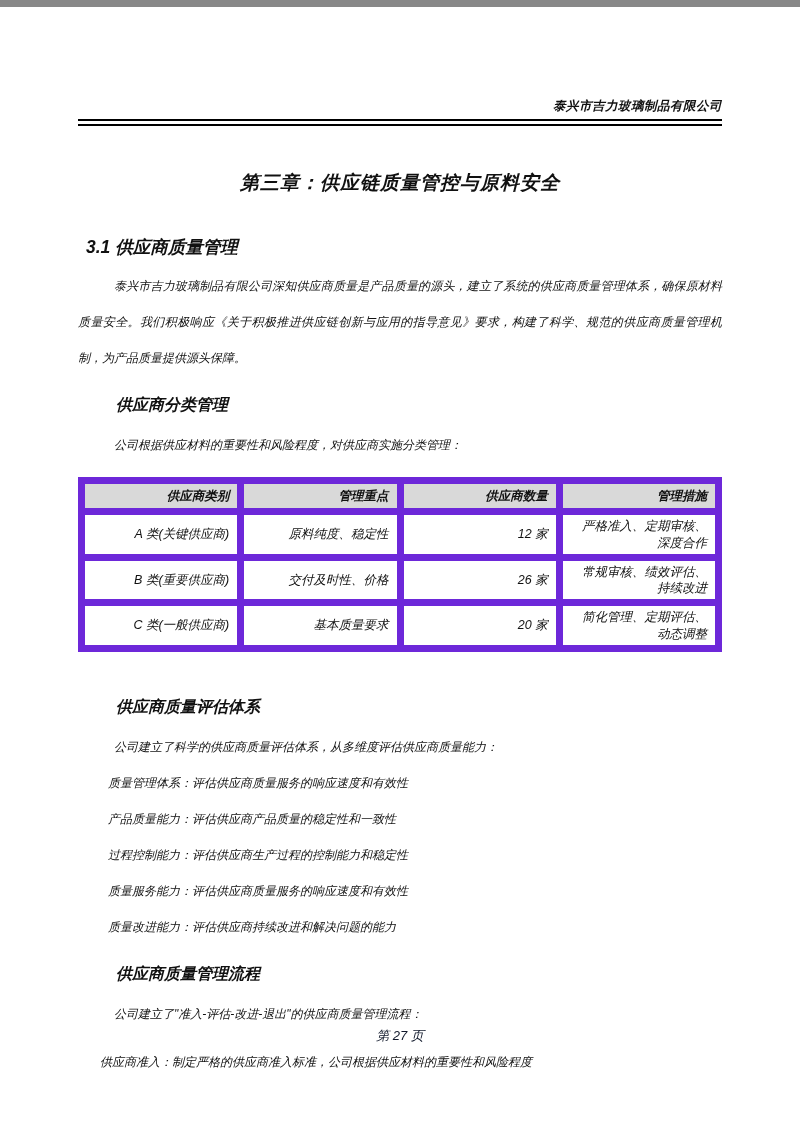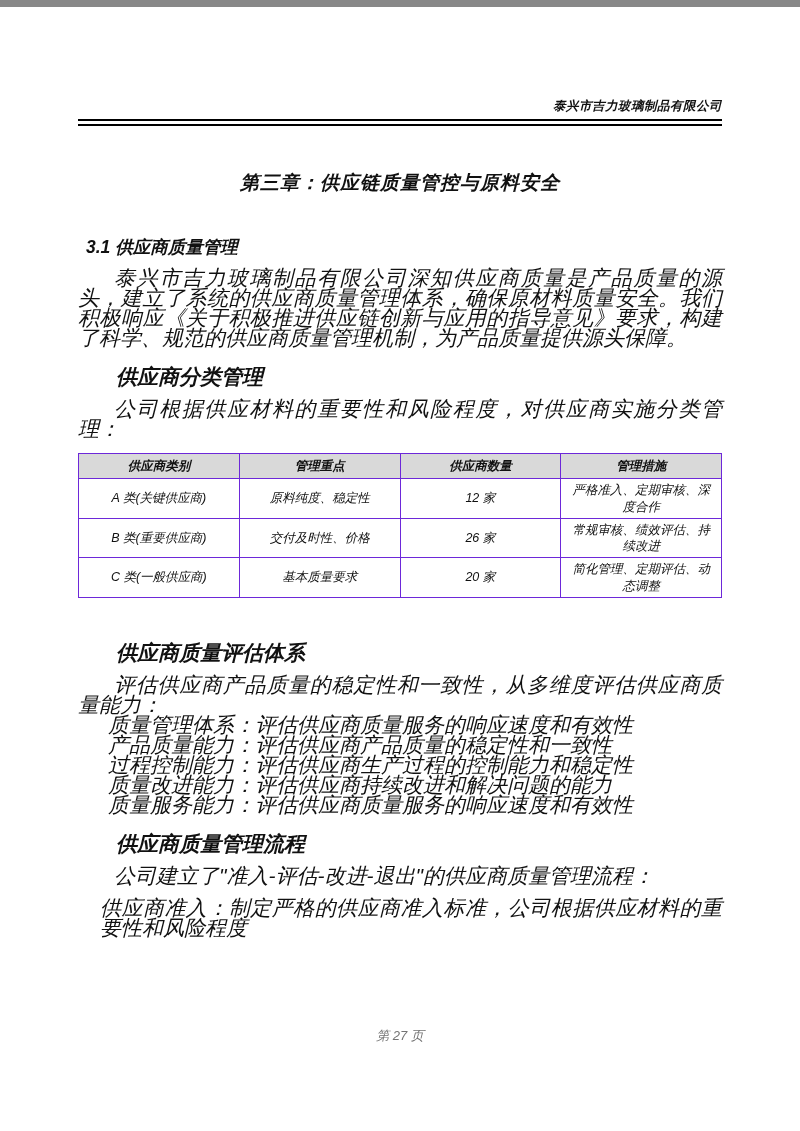--- a/index.html
+++ b/index.html
@@ -37,63 +37,63 @@
     letter-spacing:1px;
   }
   h2.section{
     margin:38px 0 0 8px;
     font-size:17.5px;
     font-weight:bold;
     line-height:22px;
   }
   p.body{
     margin:0;
-    font-size:21px;
-    line-height:20px;
+    font-size:12px;
+    line-height:36px;
     text-align:justify;
   }
   p.indent{ text-indent:36px; }
   p.mt10{ margin-top:10px; }
   p.mt12{ margin-top:12px; }
   h3.sub{
     margin:18px 0 0 38px;
-    font-size:21px;
+    font-size:16px;
     font-weight:bold;
     line-height:21px;
   }
   h3.gap-lg{ margin-top:44px; }
   table.cls{
     width:100%;
     margin-top:14px;
     border-collapse:collapse;
     table-layout:fixed;
     font-size:12.5px;
   }
   table.cls th, table.cls td{
-    border:1px solid #6d28d9;
-    text-align:center;
+    border:7px solid #6d28d9;
+    text-align:right;
     vertical-align:middle;
     padding:3px 8px;
     line-height:1.3;
   }
   table.cls th{
     background:#d9d9d9;
     font-weight:bold;
     padding:4px 8px;
   }
   .eval-list{ margin-top:0; }
   .eval-list p.body{ margin-left:30px; }
   p.step{ margin-left:22px; margin-top:12px; }
   .footer{
     position:absolute;
     left:0; top:1020px;
     width:100%;
     text-align:center;
     font-size:13px;
-    color:#737373;
+    color:#0f172a;
   }
 </style>
 </head>
 <body>
 
 <div class="page">
 
   <div>
     <div class="company">泰兴市吉力玻璃制品有限公司</div>
     <div class="rule"></div>
@@ -141,28 +141,28 @@
         <td>C 类(一般供应商)</td>
         <td>基本质量要求</td>
         <td>20 家</td>
         <td>简化管理、定期评估、动态调整</td>
       </tr>
     </tbody>
   </table>
 
   <h3 class="sub gap-lg">供应商质量评估体系</h3>
 
-  <p class="body indent mt12">评估供应商产品质量的稳定性和一致性，从多维度评估供应商质量能力：</p>
+  <p class="body indent mt12">公司建立了科学的供应商质量评估体系，从多维度评估供应商质量能力：</p>
 
   <div class="eval-list">
     <p class="body">质量管理体系：评估供应商质量服务的响应速度和有效性</p>
     <p class="body">产品质量能力：评估供应商产品质量的稳定性和一致性</p>
     <p class="body">过程控制能力：评估供应商生产过程的控制能力和稳定性</p>
+    <p class="body">质量服务能力：评估供应商质量服务的响应速度和有效性</p>
     <p class="body">质量改进能力：评估供应商持续改进和解决问题的能力</p>
-    <p class="body">质量服务能力：评估供应商质量服务的响应速度和有效性</p>
   </div>
 
   <h3 class="sub">供应商质量管理流程</h3>
 
   <p class="body indent mt12">公司建立了"准入-评估-改进-退出"的供应商质量管理流程：</p>
 
   <p class="body step">供应商准入：制定严格的供应商准入标准，公司根据供应材料的重要性和风险程度</p>
 
   <div class="footer">第 27 页</div>
 

